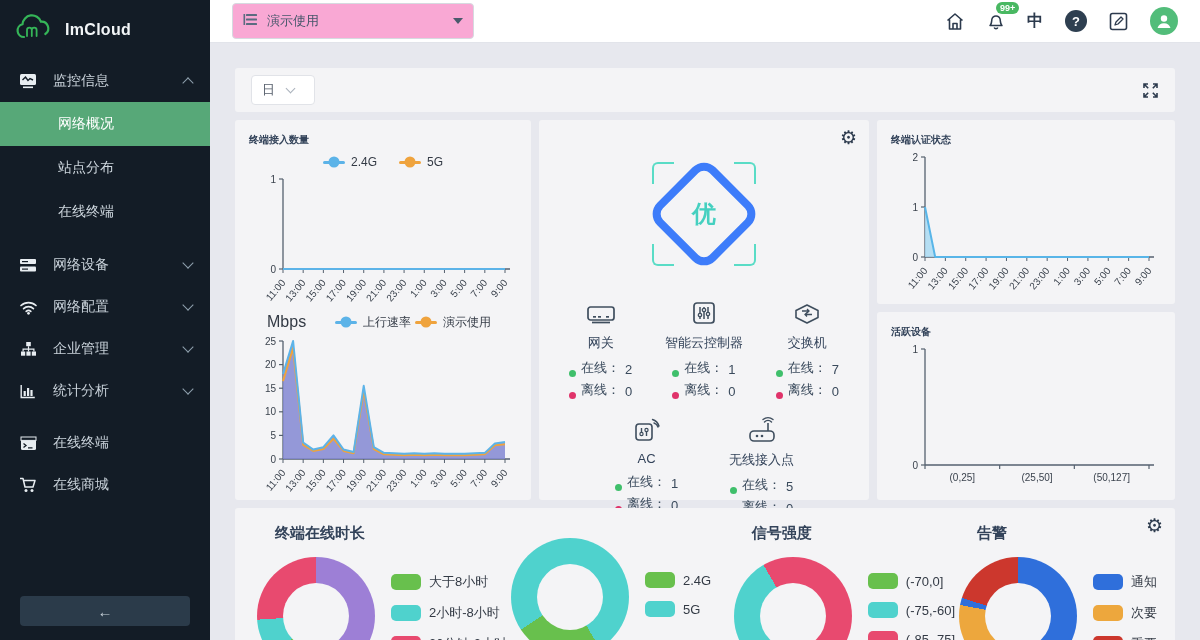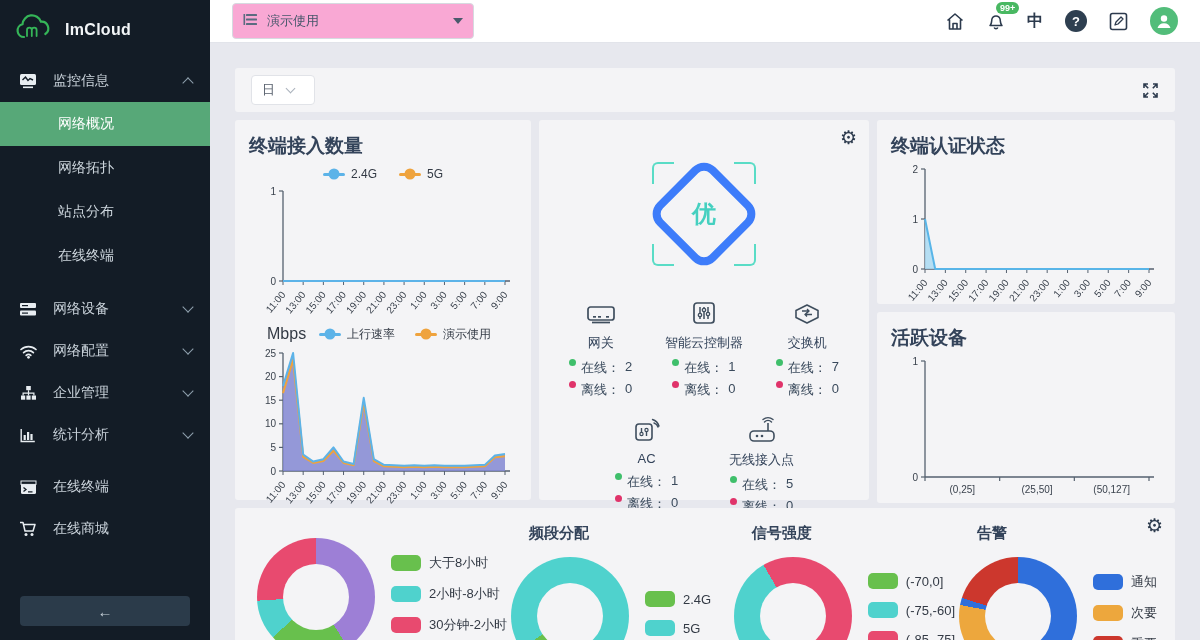--- a/index.html
+++ b/index.html
@@ -38,47 +38,47 @@
   .period-caret { width:7px; height:7px; border-right:1.5px solid #aab2bc; border-bottom:1.5px solid #aab2bc; transform:rotate(45deg); margin-top:-3px; }
   .fullscreen-btn { cursor:pointer; display:flex; }
 
   .grid { display:flex; gap:8px; height:380px; margin-bottom:8px; }
   .card { background:#f4f4f6; border-radius:3px; position:relative; }
   .card-c1 { width:296px; padding:13px 14px 0; }
   .card-c2 { flex:1; padding:10px; }
   .col3 { width:298px; display:flex; flex-direction:column; gap:8px; }
   .card-c3 { height:184px; padding:13px 14px 0; }
   .card-c4 { flex:1; padding:13px 14px 0; }
-  .card-title { font-size:19px; font-weight:bold; color:#33435a; }
+  .card-title { font-size:10px; font-weight:bold; color:#33435a; }
 
   .chart { width:100%; }
   .legend-row { display:flex; justify-content:center; align-items:center; gap:22px; margin-top:8px; }
   .legend-item { display:flex; align-items:center; gap:6px; font-size:12px; color:#333a45; }
   .lg-mark { width:22px; height:3px; border-radius:2px; position:relative; }
   .lg-mark::after { content:""; position:absolute; left:50%; top:50%; transform:translate(-50%,-50%); width:11px; height:11px; border-radius:50%; background:inherit; }
   .unit-legend-row { display:flex; align-items:center; margin-top:4px; }
   .unit-label { font-size:16px; color:#333a45; margin-left:18px; margin-right:auto; }
-  .unit-legend-row .legend-wrap { display:flex; gap:20px; margin-right:26px;font-family:Liberation Serif, serif; }
+  .unit-legend-row .legend-wrap { display:flex; gap:4px; margin-right:26px;font-family:Liberation Serif, serif; }
 
   
   .gear { position:absolute; top:8px; right:12px; font-size:19px; color:#2c3a4d; cursor:pointer; line-height:1; }
   .grade-wrap { width:132px; height:132px; margin:18px auto 6px; position:relative; }
   .corner { position:absolute; width:22px; height:22px; border:0 solid #59dcc6; }
   .corner.tl { top:14px; left:14px; border-top-width:2px; border-left-width:2px; border-top-left-radius:6px; }
   .corner.tr { top:14px; right:14px; border-top-width:2px; border-right-width:2px; border-top-right-radius:6px; }
   .corner.bl { bottom:14px; left:14px; border-bottom-width:2px; border-left-width:2px; border-bottom-left-radius:6px; }
   .corner.br { bottom:14px; right:14px; border-bottom-width:2px; border-right-width:2px; border-bottom-right-radius:6px; }
   .diamond { position:absolute; left:50%; top:50%; width:82px; height:82px; transform:translate(-50%,-50%) rotate(45deg); border:8px solid #3d7cfa; border-radius:16px; display:flex; align-items:center; justify-content:center; }
   .diamond span { transform:rotate(-45deg); color:#45d0c0; font-size:24px; font-weight:bold; }
   .devices-row1 { display:flex; justify-content:space-around; margin-top:16px; }
   .devices-row2 { display:flex; justify-content:space-around; margin:14px 40px 0; }
   .device { text-align:center; font-size:13px; color:#33435a; min-width:88px; }
   .device .dev-icon { height:30px; display:flex; align-items:flex-end; justify-content:center; margin-bottom:8px; }
   .device .dev-name { margin-bottom:7px; }
-  .stat-line { display:flex; align-items:flex-start; justify-content:center; gap:5px; margin-top:4px; font-size:13px; color:#3a4a5c; }
+  .stat-line { display:flex; align-items:flex-end; justify-content:center; gap:5px; margin-top:4px; font-size:13px; color:#3a4a5c; }
   .dot { width:7px; height:7px; border-radius:50%; }
   .dot.on { background:#3fbf6b; }
   .dot.off { background:#e0336a; }
 
   
   .bottom-card { background:#f4f4f6; border-radius:3px; height:200px; position:relative; display:flex; padding:16px 18px 0; }
   .b-section { position:relative; }
   .b-s1 { flex:1.12; } .b-s2 { flex:1.02; } .b-s3 { flex:1.0; } .b-s4 { flex:0.92; }
   .b-title { font-size:15px; font-weight:bold; color:#33435a; margin-left:22px; }
   .donut-row { display:flex; margin-top:14px; }
@@ -110,23 +110,20 @@
             <rect x="1" y="1" width="16" height="11" rx="1.5" fill="#e8edf1"></rect>
             <path d="M3.5 7 l3-3 2.5 3.5 2-2 3 1.5" stroke="#131c26" stroke-width="1.4" fill="none"></path>
             <rect x="4" y="13.5" width="10" height="1.6" fill="#e8edf1"></rect>
           </svg>
       </span>
       <span>监控信息</span>
       <span class="chev up"></span>
     </div>
     <div class="submenu-item active">
         <span>网络概况</span>
-      </div>
-    <div class="submenu-item">
-        <span>网络拓扑</span>
       </div>
     <div class="submenu-item">
         <span>站点分布</span>
       </div>
     <div class="submenu-item">
         <span>在线终端</span>
       </div>
 
     <div class="menu-gap"></div>
     <div class="menu-item">
@@ -551,41 +548,41 @@
                 <text x="220.66666666666666" y="142" text-anchor="middle" font-size="10" fill="#3a424d">(50,127]</text>
               </svg></div>
         </div>
       </div>
     </div>
 
     <div class="bottom-card">
       <span class="gear">⚙</span>
 
       <div class="b-section b-s1">
+        <div class="b-title">终端在线时长</div>
         <div class="donut-row">
           <div class="donut" style="background: conic-gradient(rgb(157, 127, 214) 0%, rgb(157, 127, 214) 41%, rgb(104, 192, 77) 41%, rgb(104, 192, 77) 63%, rgb(79, 210, 205) 63%, rgb(79, 210, 205) 74%, rgb(232, 74, 111) 74%, rgb(232, 74, 111) 100%);"></div>
           <div class="d-legend">
             <span class="d-legend-item">
                 <span class="d-pill" style="background: rgb(104, 192, 77);"></span>
                 <span>大于8小时</span>
               </span>
             <span class="d-legend-item">
                 <span class="d-pill" style="background: rgb(79, 210, 205);"></span>
                 <span>2小时-8小时</span>
               </span>
             <span class="d-legend-item">
                 <span class="d-pill" style="background: rgb(232, 74, 111);"></span>
                 <span>30分钟-2小时</span>
               </span>
           </div>
         </div>
       </div>
 
       <div class="b-section b-s2">
-        <div class="b-title">频段分配</div>
         <div class="donut-row">
           <div class="donut" style="background: conic-gradient(from 150deg, rgb(104, 192, 77) 0%, rgb(104, 192, 77) 24%, rgb(79, 210, 205) 24%, rgb(79, 210, 205) 100%);"></div>
           <div class="d-legend" style="margin-top:34px;">
             <span class="d-legend-item">
                 <span class="d-pill" style="background: rgb(104, 192, 77);"></span>
                 <span>2.4G</span>
               </span>
             <span class="d-legend-item">
                 <span class="d-pill" style="background: rgb(79, 210, 205);"></span>
                 <span>5G</span>

